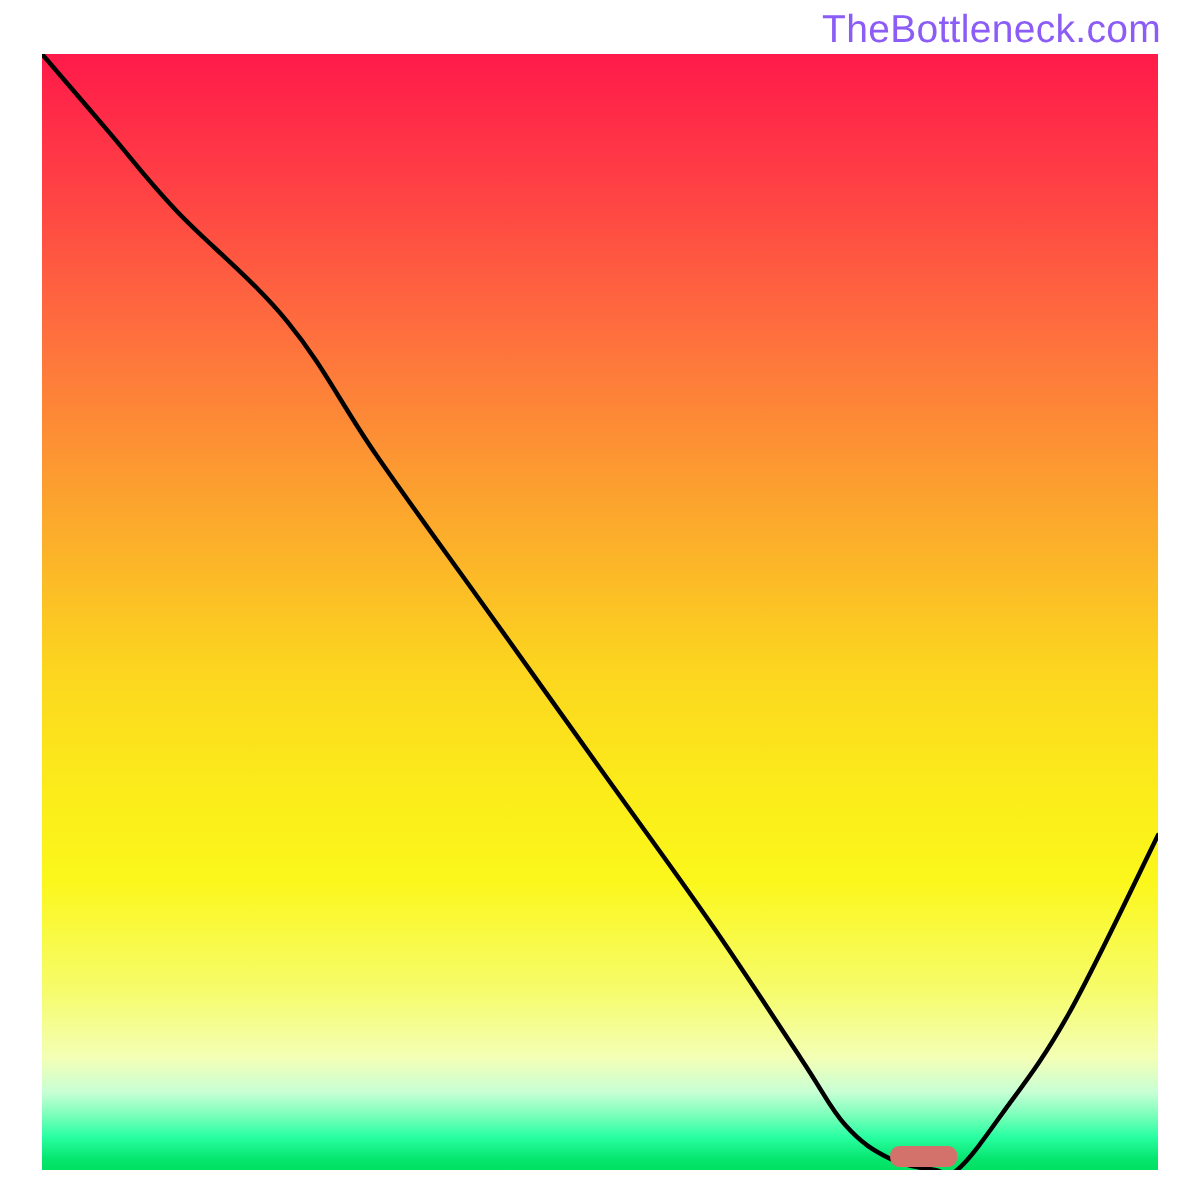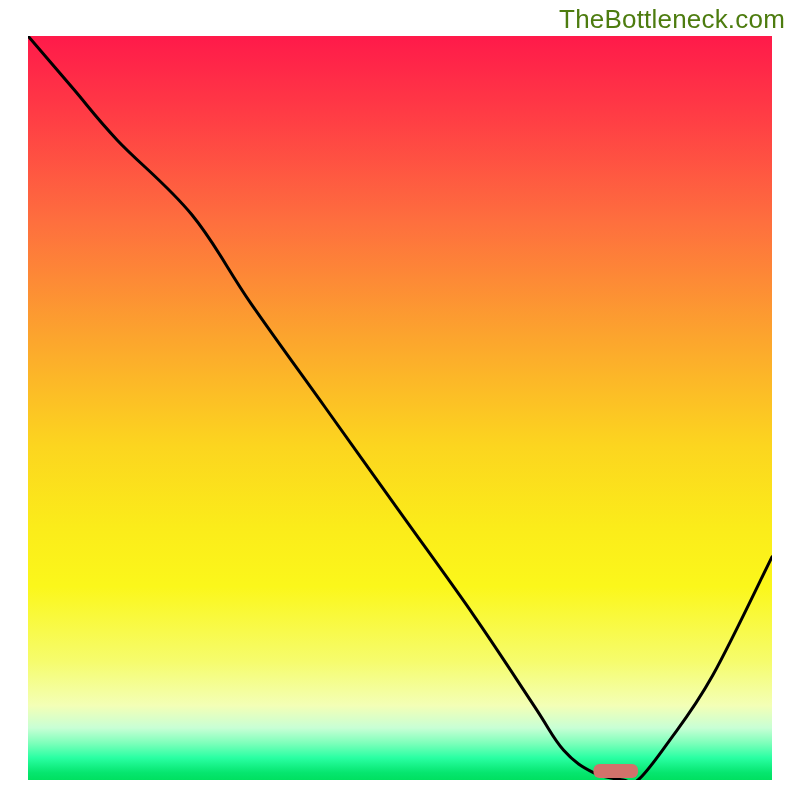--- a/index.html
+++ b/index.html
@@ -6,22 +6,22 @@
   body {
     width: 800px;
     height: 800px;
     background: #ffffff;
     position: relative;
     font-family: Arial, Helvetica, sans-serif;
   }
   .watermark {
     position: absolute;
     top: 4px;
-    right: 15px;
-    color: #4d7c0f;
+    right: 26px;
+    color: #8b5cf6;
     font-size: 26px;
     letter-spacing: 0.2px;
     z-index: 10;
   }
   .plot-area {
     position: absolute;
     left: 28px;
     top: 36px;
     width: 744px;
     height: 744px;

